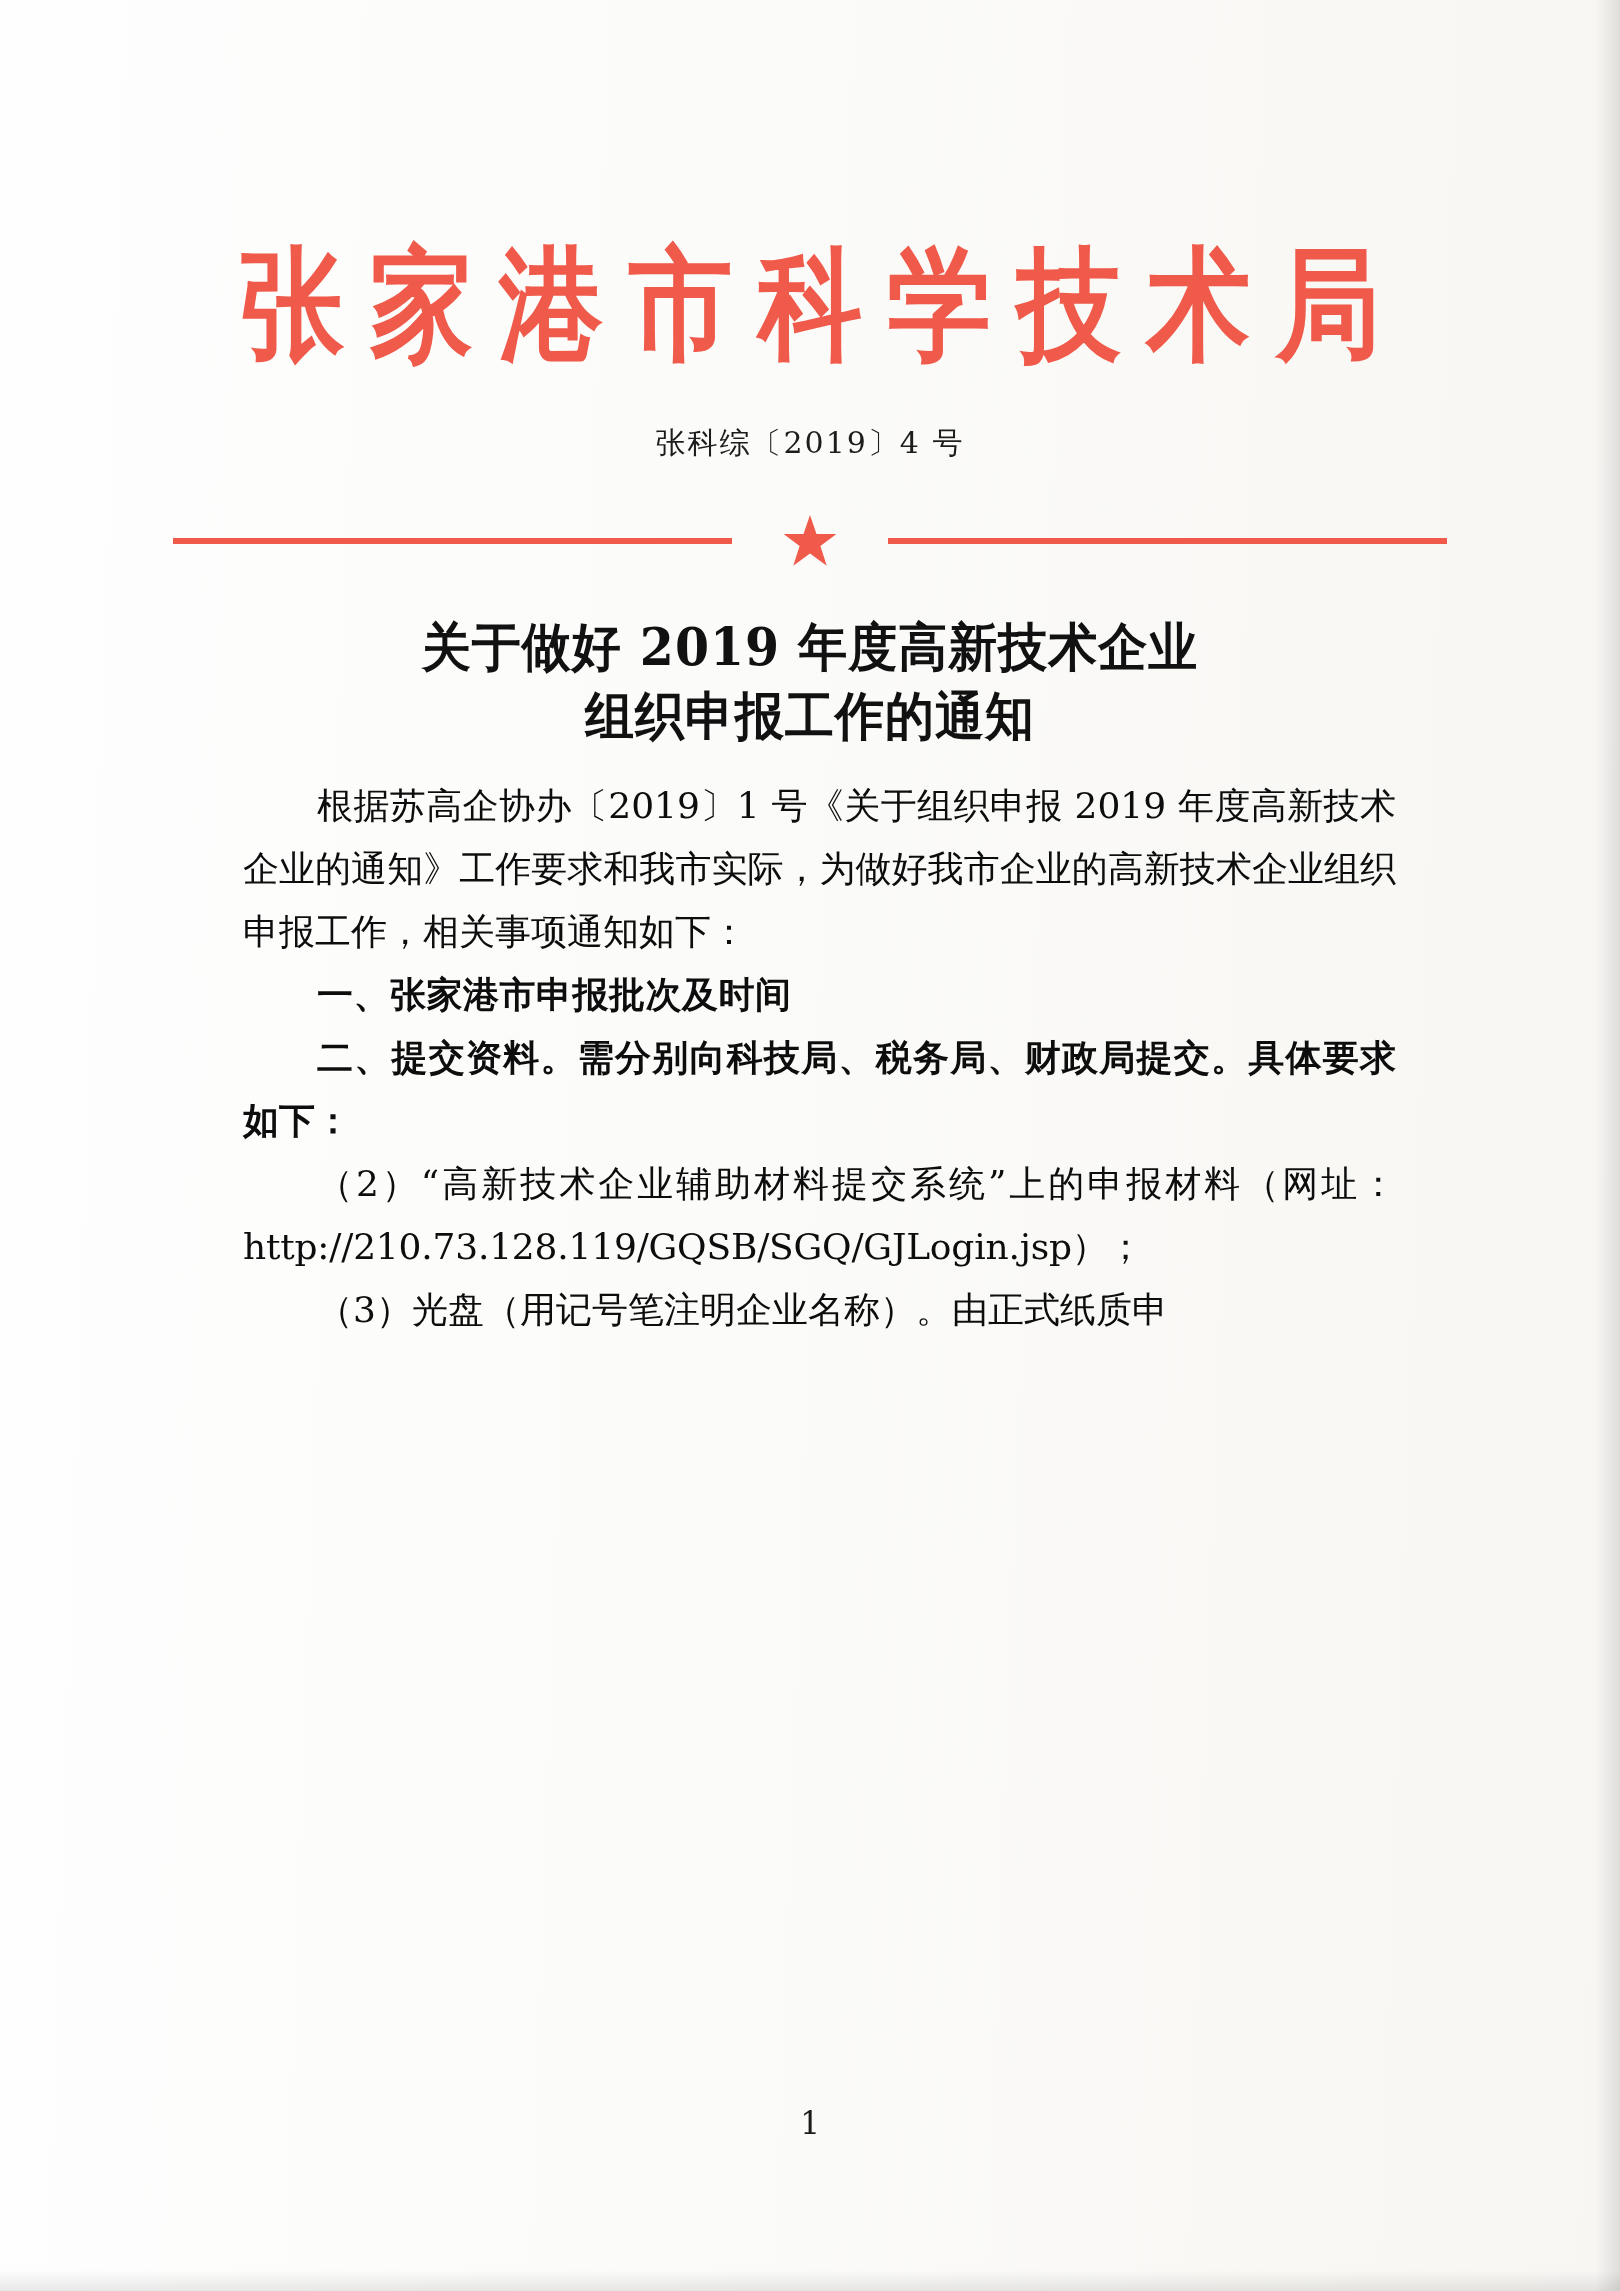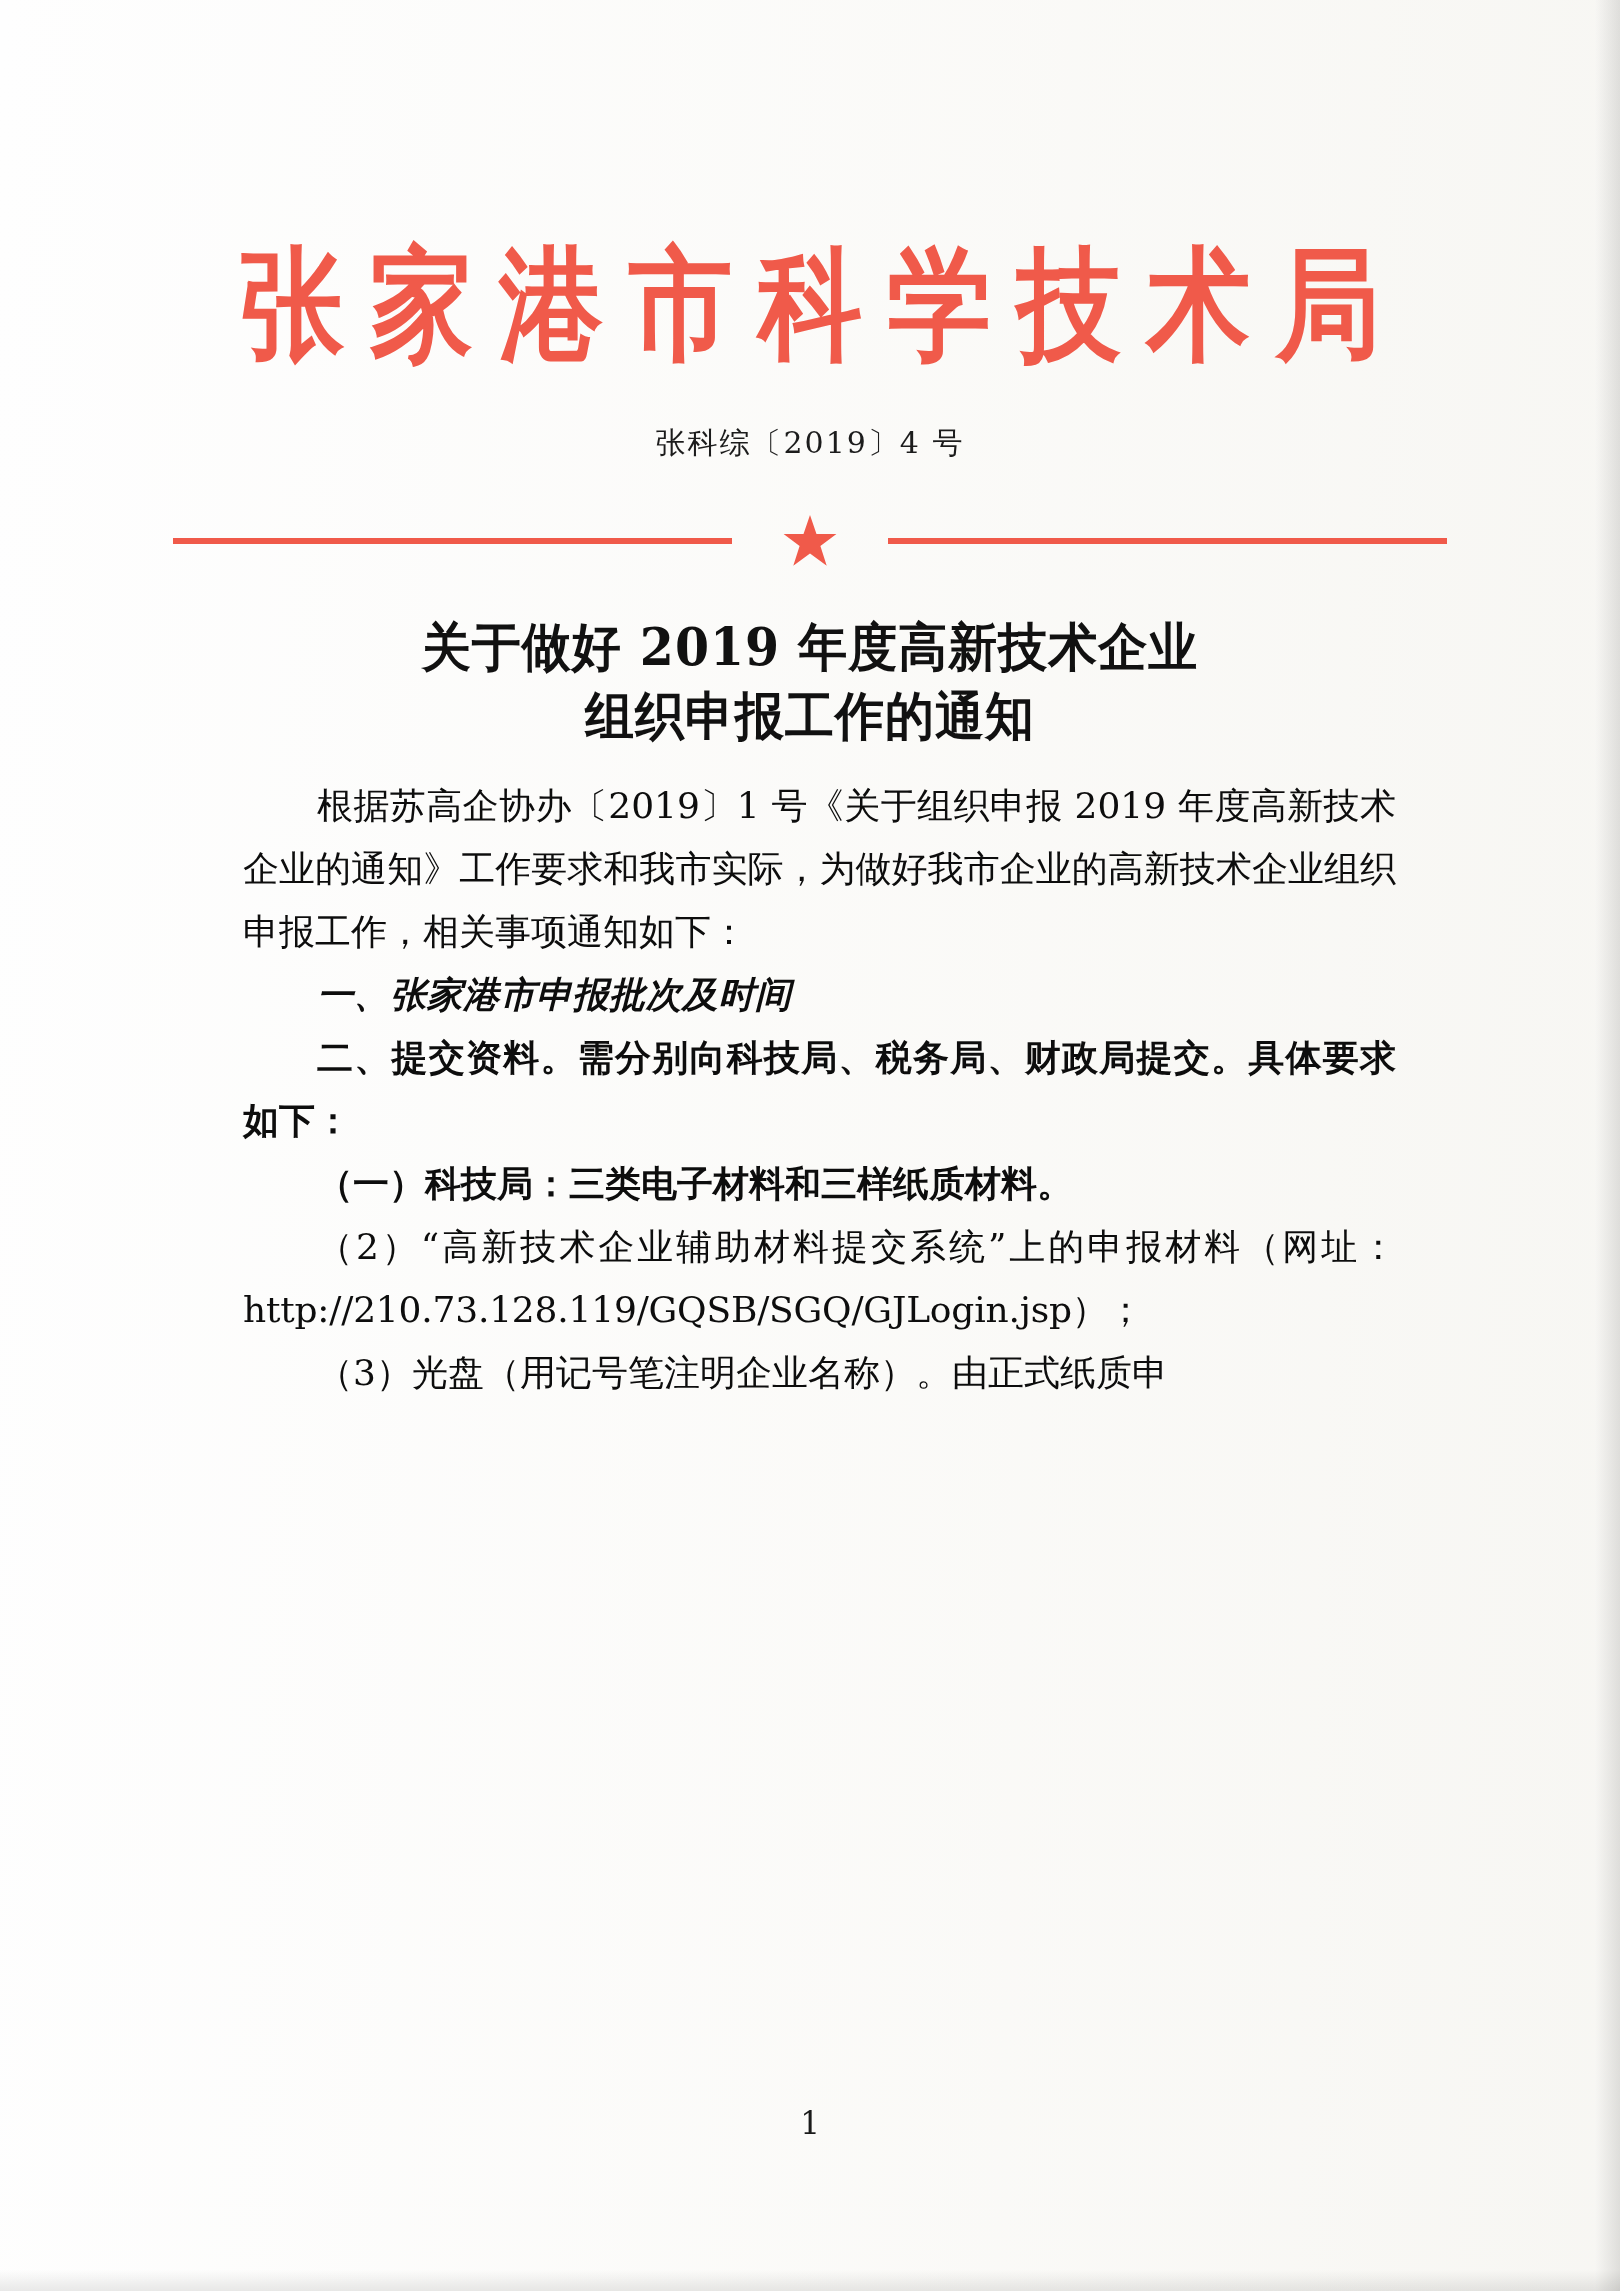--- a/index.html
+++ b/index.html
@@ -129,21 +129,21 @@
     text-align: justify;
     text-justify: inter-ideograph;
     font-family: "DejaVu Serif", "Liberation Serif", serif;
   }
   .body-area p {
     margin: 0;
     padding: 0;
   }
   .indent    { text-indent: 74px; }
   .noindent  { text-indent: 0; }
-  .heading-1 { font-weight: 700; text-indent: 74px; letter-spacing: 0.5px; font-style: italic; }
+  .heading-1 { font-weight: 700; text-indent: 74px; letter-spacing: 0.5px; }
   .heading-2 { font-weight: 700; text-indent: 74px; }
   .sub-head  { font-weight: 700; text-indent: 74px; }
   .sub-head .normal { font-weight: 700; }
   .url {
     font-family: "DejaVu Serif", "Liberation Serif", serif;
     letter-spacing: -0.2px;
   }
 
   
   .pagenum {
@@ -184,23 +184,20 @@
   <div class="body-area">
 
 
     <p class="indent">根据苏高企协办〔2019〕1 号《关于组织申报 2019 年度高新技术企业的通知》工作要求和我市实际，为做好我市企业的高新技术企业组织申报工作，相关事项通知如下：</p>
 
     <p class="heading-1">一、张家港市申报批次及时间</p>
 
 
     <p class="heading-2">二、提交资料。需分别向科技局、税务局、财政局提交。具体要求如下：</p>
 
-    <p class="sub-head">
-      <span>（一）科技局：</span><span class="normal">三类电子材料和三样纸质材料。</span>
-    </p>
 
 
 
     <p class="indent url">（2）“高新技术企业辅助材料提交系统”上的申报材料（网址：http://210.73.128.119/GQSB/SGQ/GJLogin.jsp）；</p>
 
     <p class="indent">（3）光盘（用记号笔注明企业名称）。由正式纸质申</p>
 
   </div>
 
   <div class="pagenum">1</div>

